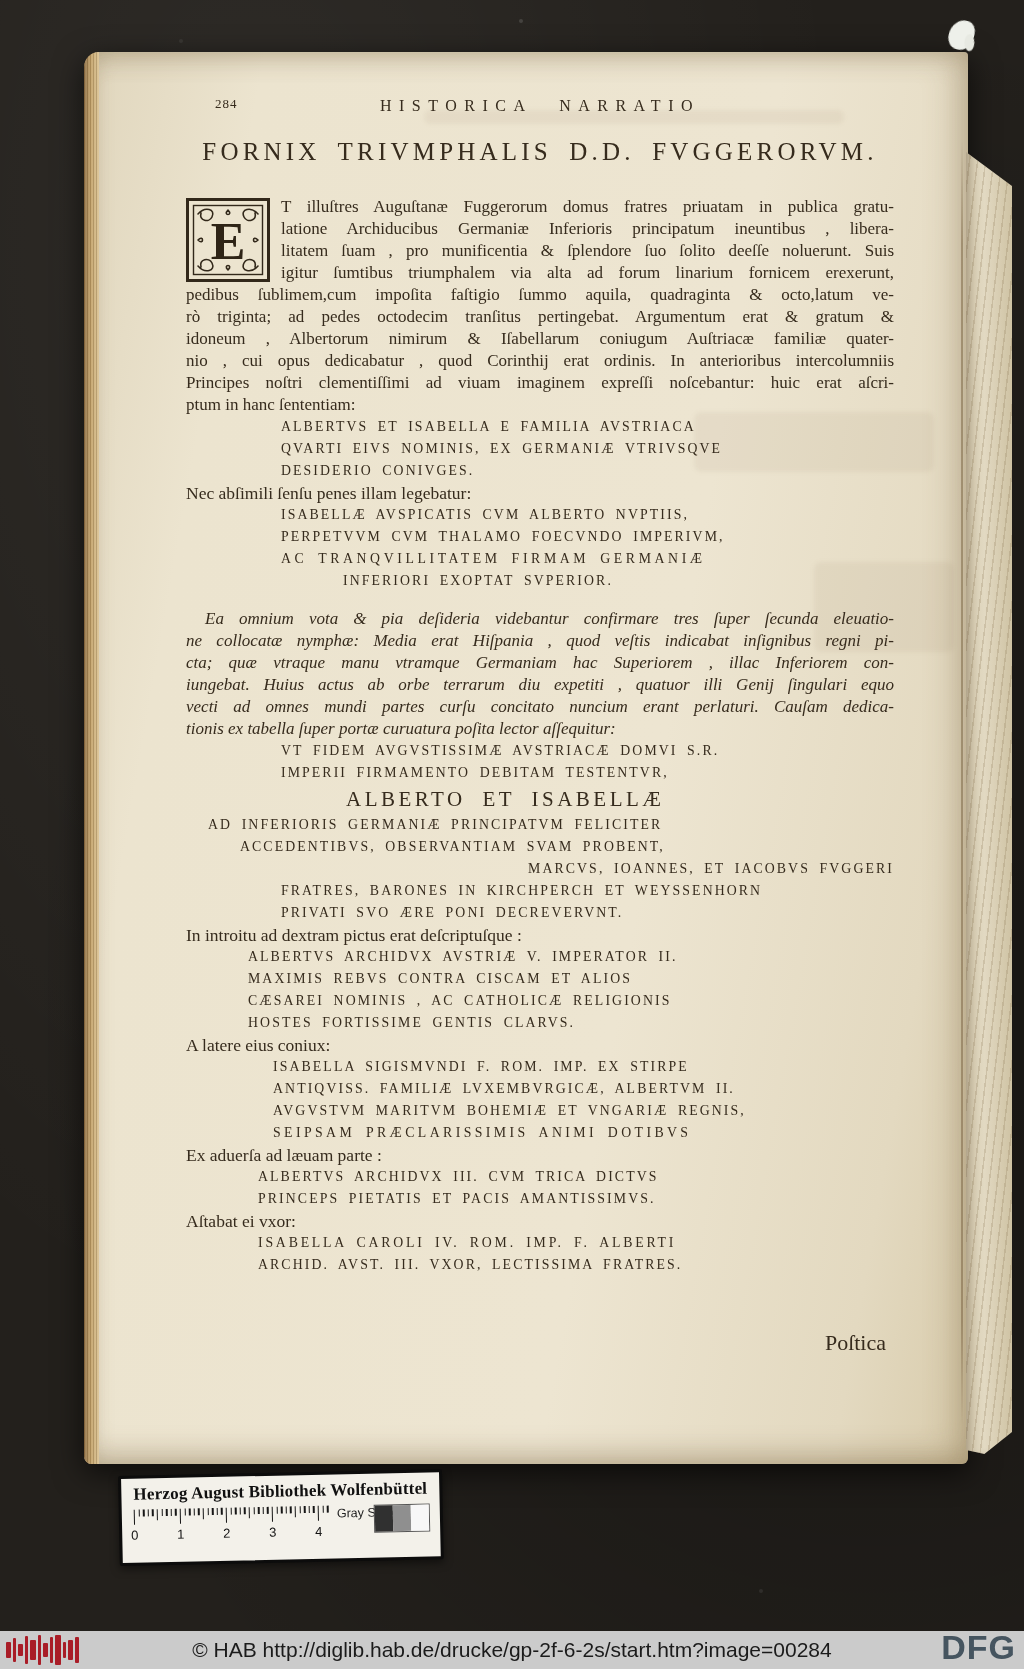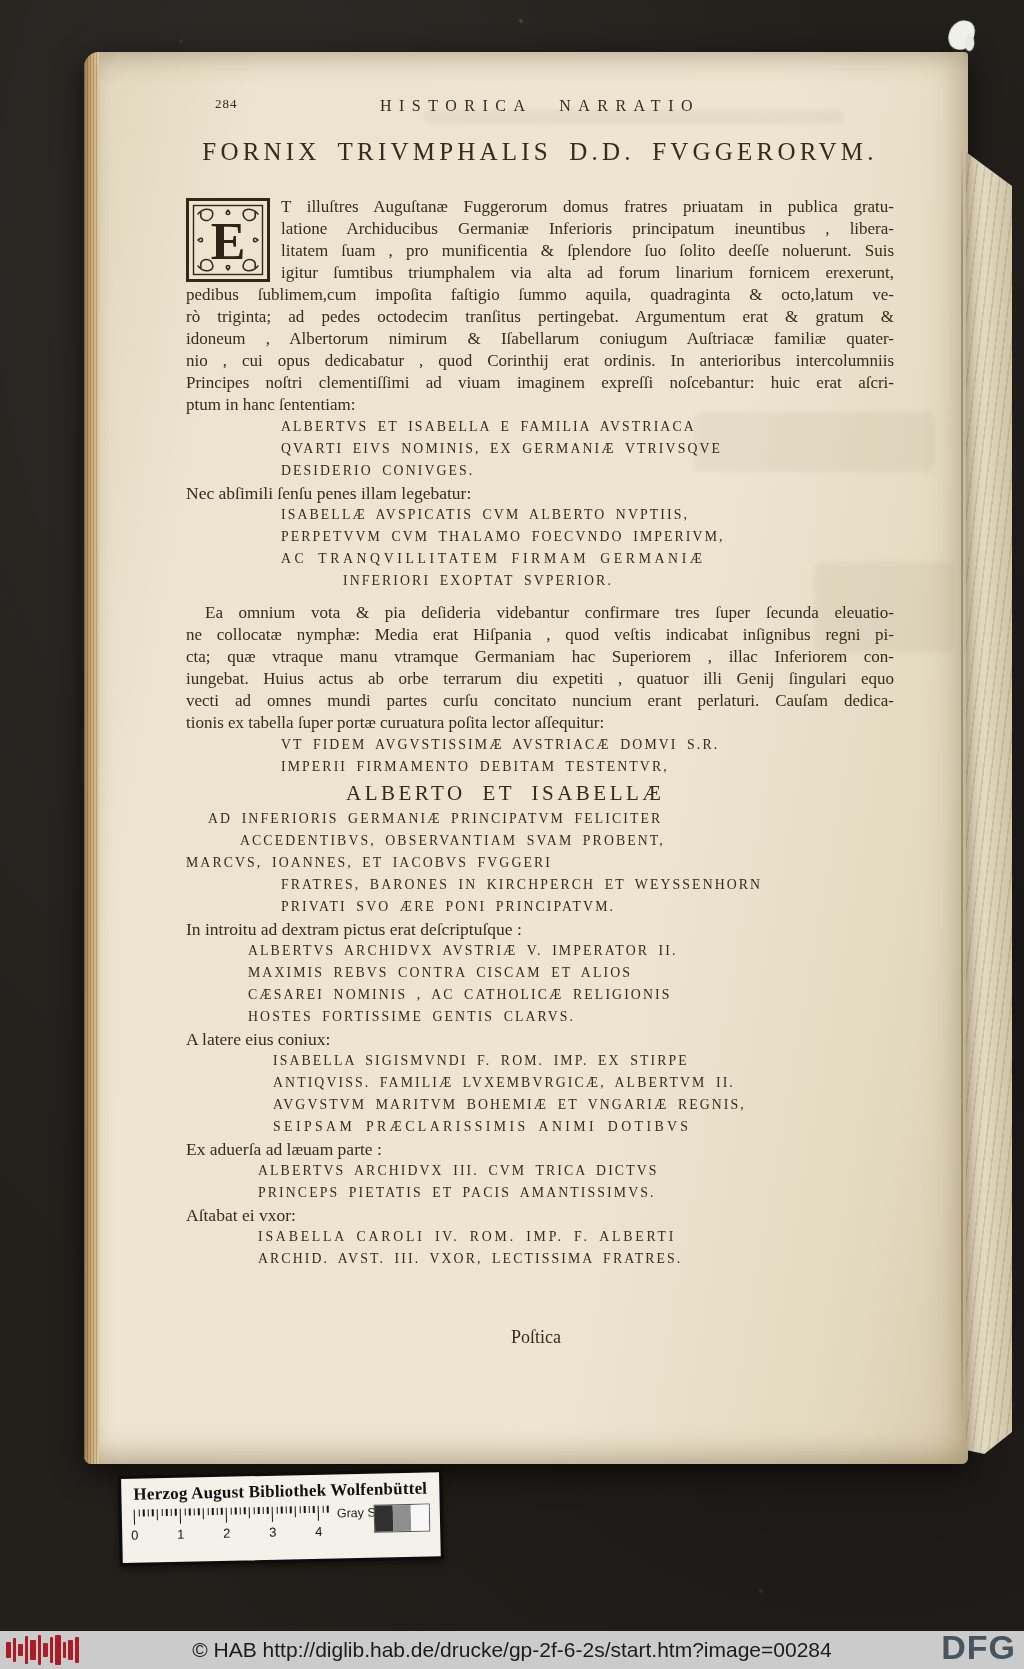--- a/index.html
+++ b/index.html
@@ -50,31 +50,31 @@
   .p2 .bline:first-child{text-indent:19px;}
   .dropcap{float:left;width:84px;height:84px;margin:2px 11px 1px 0;}
   .caps{margin:0 0 0 95px;}
   .caps-line{font-size:13.8px;line-height:22px;letter-spacing:2.1px;word-spacing:4px;white-space:nowrap;}
   .caps-big{margin:3px 0 2px 160px;font-size:21px;letter-spacing:3.5px;word-spacing:8px;line-height:25px;white-space:nowrap;}
   #caps2 .caps-line:nth-child(3){letter-spacing:3.6px;}
   #caps2 .caps-line:nth-child(4){margin-left:62px;}
   #caps3b{margin-left:0;}
   #caps3b .caps-line:nth-child(1){margin-left:22px;}
   #caps3b .caps-line:nth-child(2){margin-left:54px;}
-  #caps3b .caps-line:nth-child(3){}
+  #caps3b .caps-line:nth-child(3){margin-left:134px;text-align:right;}
   #caps3b .caps-line:nth-child(4){margin-left:95px;}
   #caps3b .caps-line:nth-child(5){margin-left:95px;}
   #caps4{margin-left:62px;}
   #caps5{margin-left:87px;}
   #caps5 .caps-line:nth-child(4){letter-spacing:3.4px;}
   #caps6{margin-left:72px;font-family:Liberation Serif, serif;}
   #caps7{margin-left:72px;}
   #caps7 .caps-line:nth-child(1){letter-spacing:2.8px;}
   .connector{font-size:17.5px;line-height:22px;}
-  .catchword{margin-top:56px;text-align:center;padding-right:8px;font-size:18px;line-height:22px;}
+  .catchword{margin-top:56px;text-align:right;padding-right:8px;font-size:22px;line-height:22px;}
   
   .card{position:absolute;left:118px;top:1476px;width:318px;height:84px;background:#f3f1ea;
     border:3px solid #0c0c0c;border-radius:2px;transform:rotate(-1.2deg);transform-origin:left top;
     box-shadow:0 3px 8px rgba(0,0,0,.5);}
   .card-title{margin-top:6px;text-align:center;font-family:"Liberation Serif",serif;font-weight:bold;
     font-size:17px;color:#101010;letter-spacing:.2px;white-space:nowrap;}
   .card-row{position:relative;margin:5px 10px 0 12px;height:42px;}
   .ruler{position:absolute;left:0;top:0;width:200px;height:40px;}
   .tick{position:absolute;top:0;width:1.4px;background:#161616;}
   .tick.minor{height:7px;}
@@ -161,42 +161,42 @@
 
       <div class="connector">Nec abſimili ſenſu penes illam legebatur:</div>
 
       <div class="caps" id="caps2">
           <div class="caps-line">ISABELLÆ AVSPICATIS CVM ALBERTO NVPTIIS,</div>
           <div class="caps-line">PERPETVVM CVM THALAMO FOECVNDO IMPERIVM,</div>
           <div class="caps-line">AC TRANQVILLITATEM FIRMAM GERMANIÆ</div>
           <div class="caps-line">INFERIORI EXOPTAT SVPERIOR.</div>
         </div>
 
-      <div class="para p2" style="margin-top:10px;">
+      <div class="para p2" style="margin-top:16px;font-style:italic;">
         <div>
             <div class="bline jl">Ea omnium vota &amp; pia deſideria videbantur confirmare tres ſuper ſecunda eleuatio-</div>
             <div class="bline jl">ne collocatæ nymphæ: Media erat Hiſpania , quod veſtis indicabat inſignibus regni pi-</div>
             <div class="bline jl">cta; quæ vtraque manu vtramque Germaniam hac Superiorem , illac Inferiorem con-</div>
             <div class="bline jl">iungebat. Huius actus ab orbe terrarum diu expetiti , quatuor illi Genij ſingulari equo</div>
             <div class="bline jl">vecti ad omnes mundi partes curſu concitato nuncium erant perlaturi. Cauſam dedica-</div>
           </div>
         <div class="bline sl">tionis ex tabella ſuper portæ curuatura poſita lector aſſequitur:</div>
       </div>
 
       <div class="caps" id="caps3a">
           <div class="caps-line">VT FIDEM AVGVSTISSIMÆ AVSTRIACÆ DOMVI S.R.</div>
           <div class="caps-line">IMPERII FIRMAMENTO DEBITAM TESTENTVR,</div>
         </div>
       <div class="caps-big">ALBERTO ET ISABELLÆ</div>
       <div class="caps" id="caps3b">
           <div class="caps-line">AD INFERIORIS GERMANIÆ PRINCIPATVM FELICITER</div>
           <div class="caps-line">ACCEDENTIBVS, OBSERVANTIAM SVAM PROBENT,</div>
           <div class="caps-line">MARCVS, IOANNES, ET IACOBVS FVGGERI</div>
           <div class="caps-line">FRATRES, BARONES IN KIRCHPERCH ET WEYSSENHORN</div>
-          <div class="caps-line">PRIVATI SVO ÆRE PONI PRINCIPATVM.</div>
+          <div class="caps-line">PRIVATI SVO ÆRE PONI DECREVERVNT.</div>
         </div>
 
       <div class="connector">In introitu ad dextram pictus erat deſcriptuſque :</div>
 
       <div class="caps" id="caps4">
           <div class="caps-line">ALBERTVS ARCHIDVX AVSTRIÆ V. IMPERATOR II.</div>
           <div class="caps-line">MAXIMIS REBVS CONTRA CISCAM ET ALIOS</div>
           <div class="caps-line">CÆSAREI NOMINIS , AC CATHOLICÆ RELIGIONIS</div>
           <div class="caps-line">HOSTES FORTISSIME GENTIS CLARVS.</div>
         </div>

